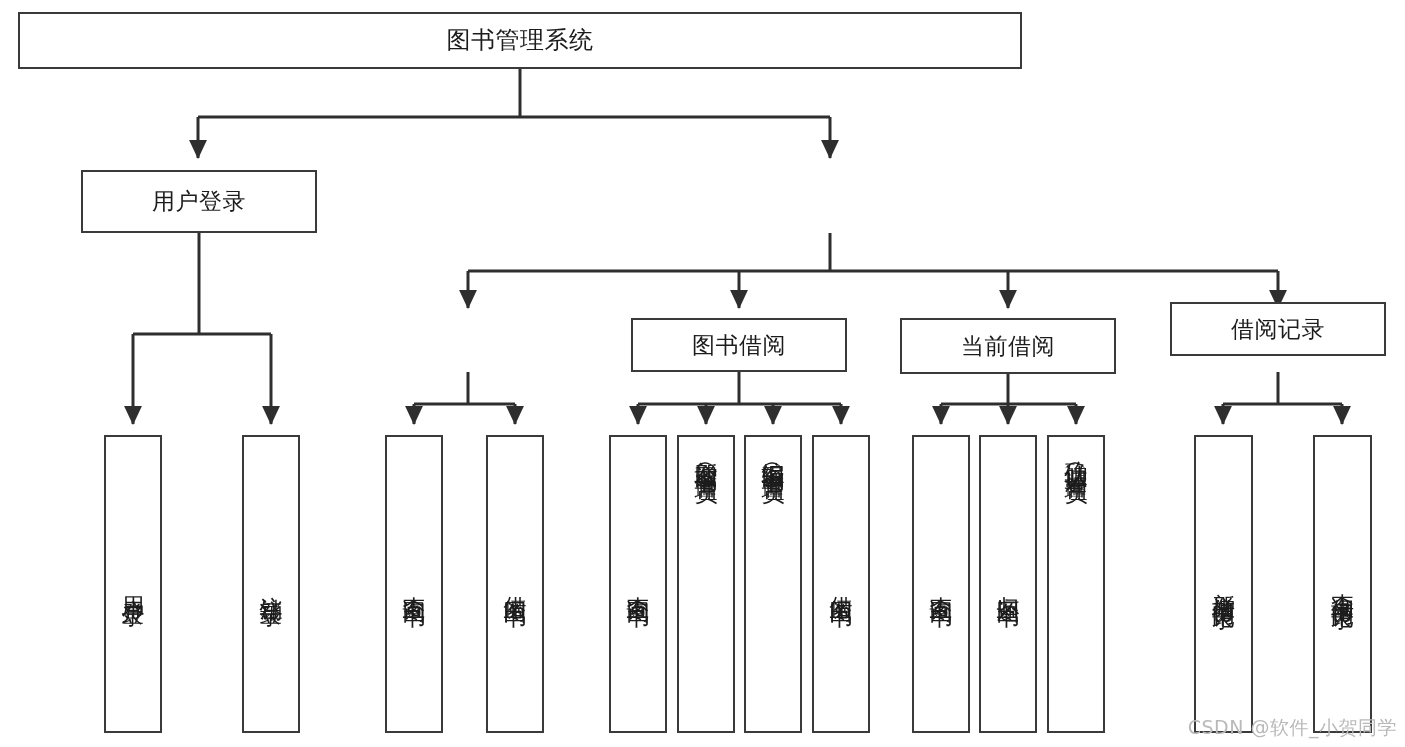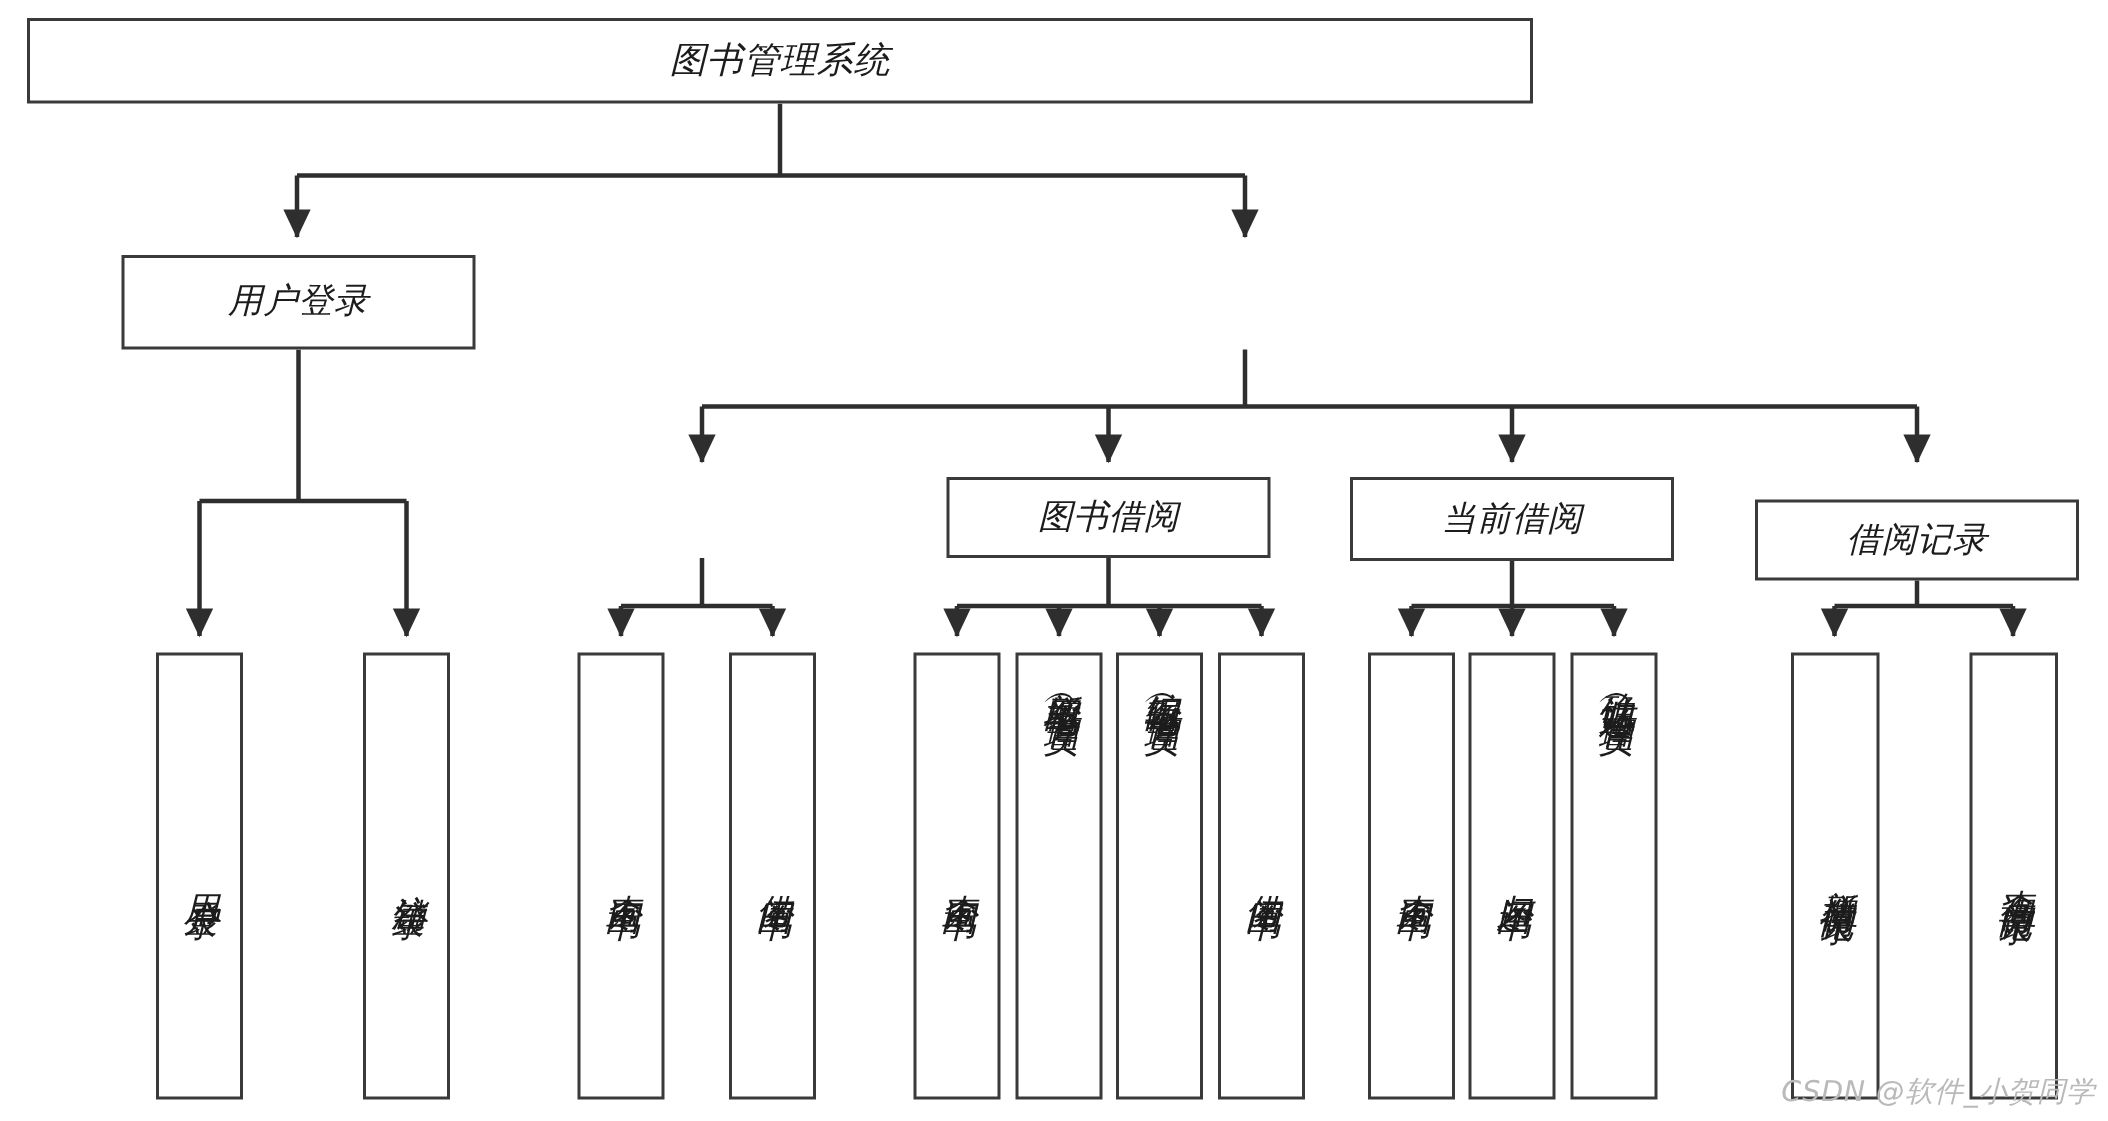--- a/index.html
+++ b/index.html
@@ -10,21 +10,20 @@
   }
   body {
     font-family: "DejaVu Sans", "Liberation Sans", sans-serif;
   }
   #diagram {
     position: relative;
     width: 1405px;
     height: 747px;
     background: #ffffff;
     overflow: hidden;
-    font-style: italic;
   }
   #connectors {
     position: absolute;
     left: 0;
     top: 0;
     width: 1405px;
     height: 747px;
     pointer-events: none;
   }
   .node {
@@ -141,21 +140,21 @@
   <div class="node horiz" style="left:81px; top:170px; width:236px; height:63px;">
     <span class="label">用户登录</span>
   </div>
 
   <div class="node horiz" style="left:631px; top:318px; width:216px; height:54px;">
     <span class="label">图书借阅</span>
   </div>
   <div class="node horiz" style="left:900px; top:318px; width:216px; height:56px;">
     <span class="label">当前借阅</span>
   </div>
-  <div class="node horiz" style="left:1170px; top:333px; width:216px; height:54px;">
+  <div class="node horiz" style="left:1170px; top:302px; width:216px; height:54px;">
     <span class="label">借阅记录</span>
   </div>
 
   <div class="node vert short" style="left:104px; top:435px; width:58px; height:298px;">
     <span class="label">用户登录</span>
   </div>
   <div class="node vert short" style="left:242px; top:435px; width:58px; height:298px;">
     <span class="label">注销登录</span>
   </div>
 

